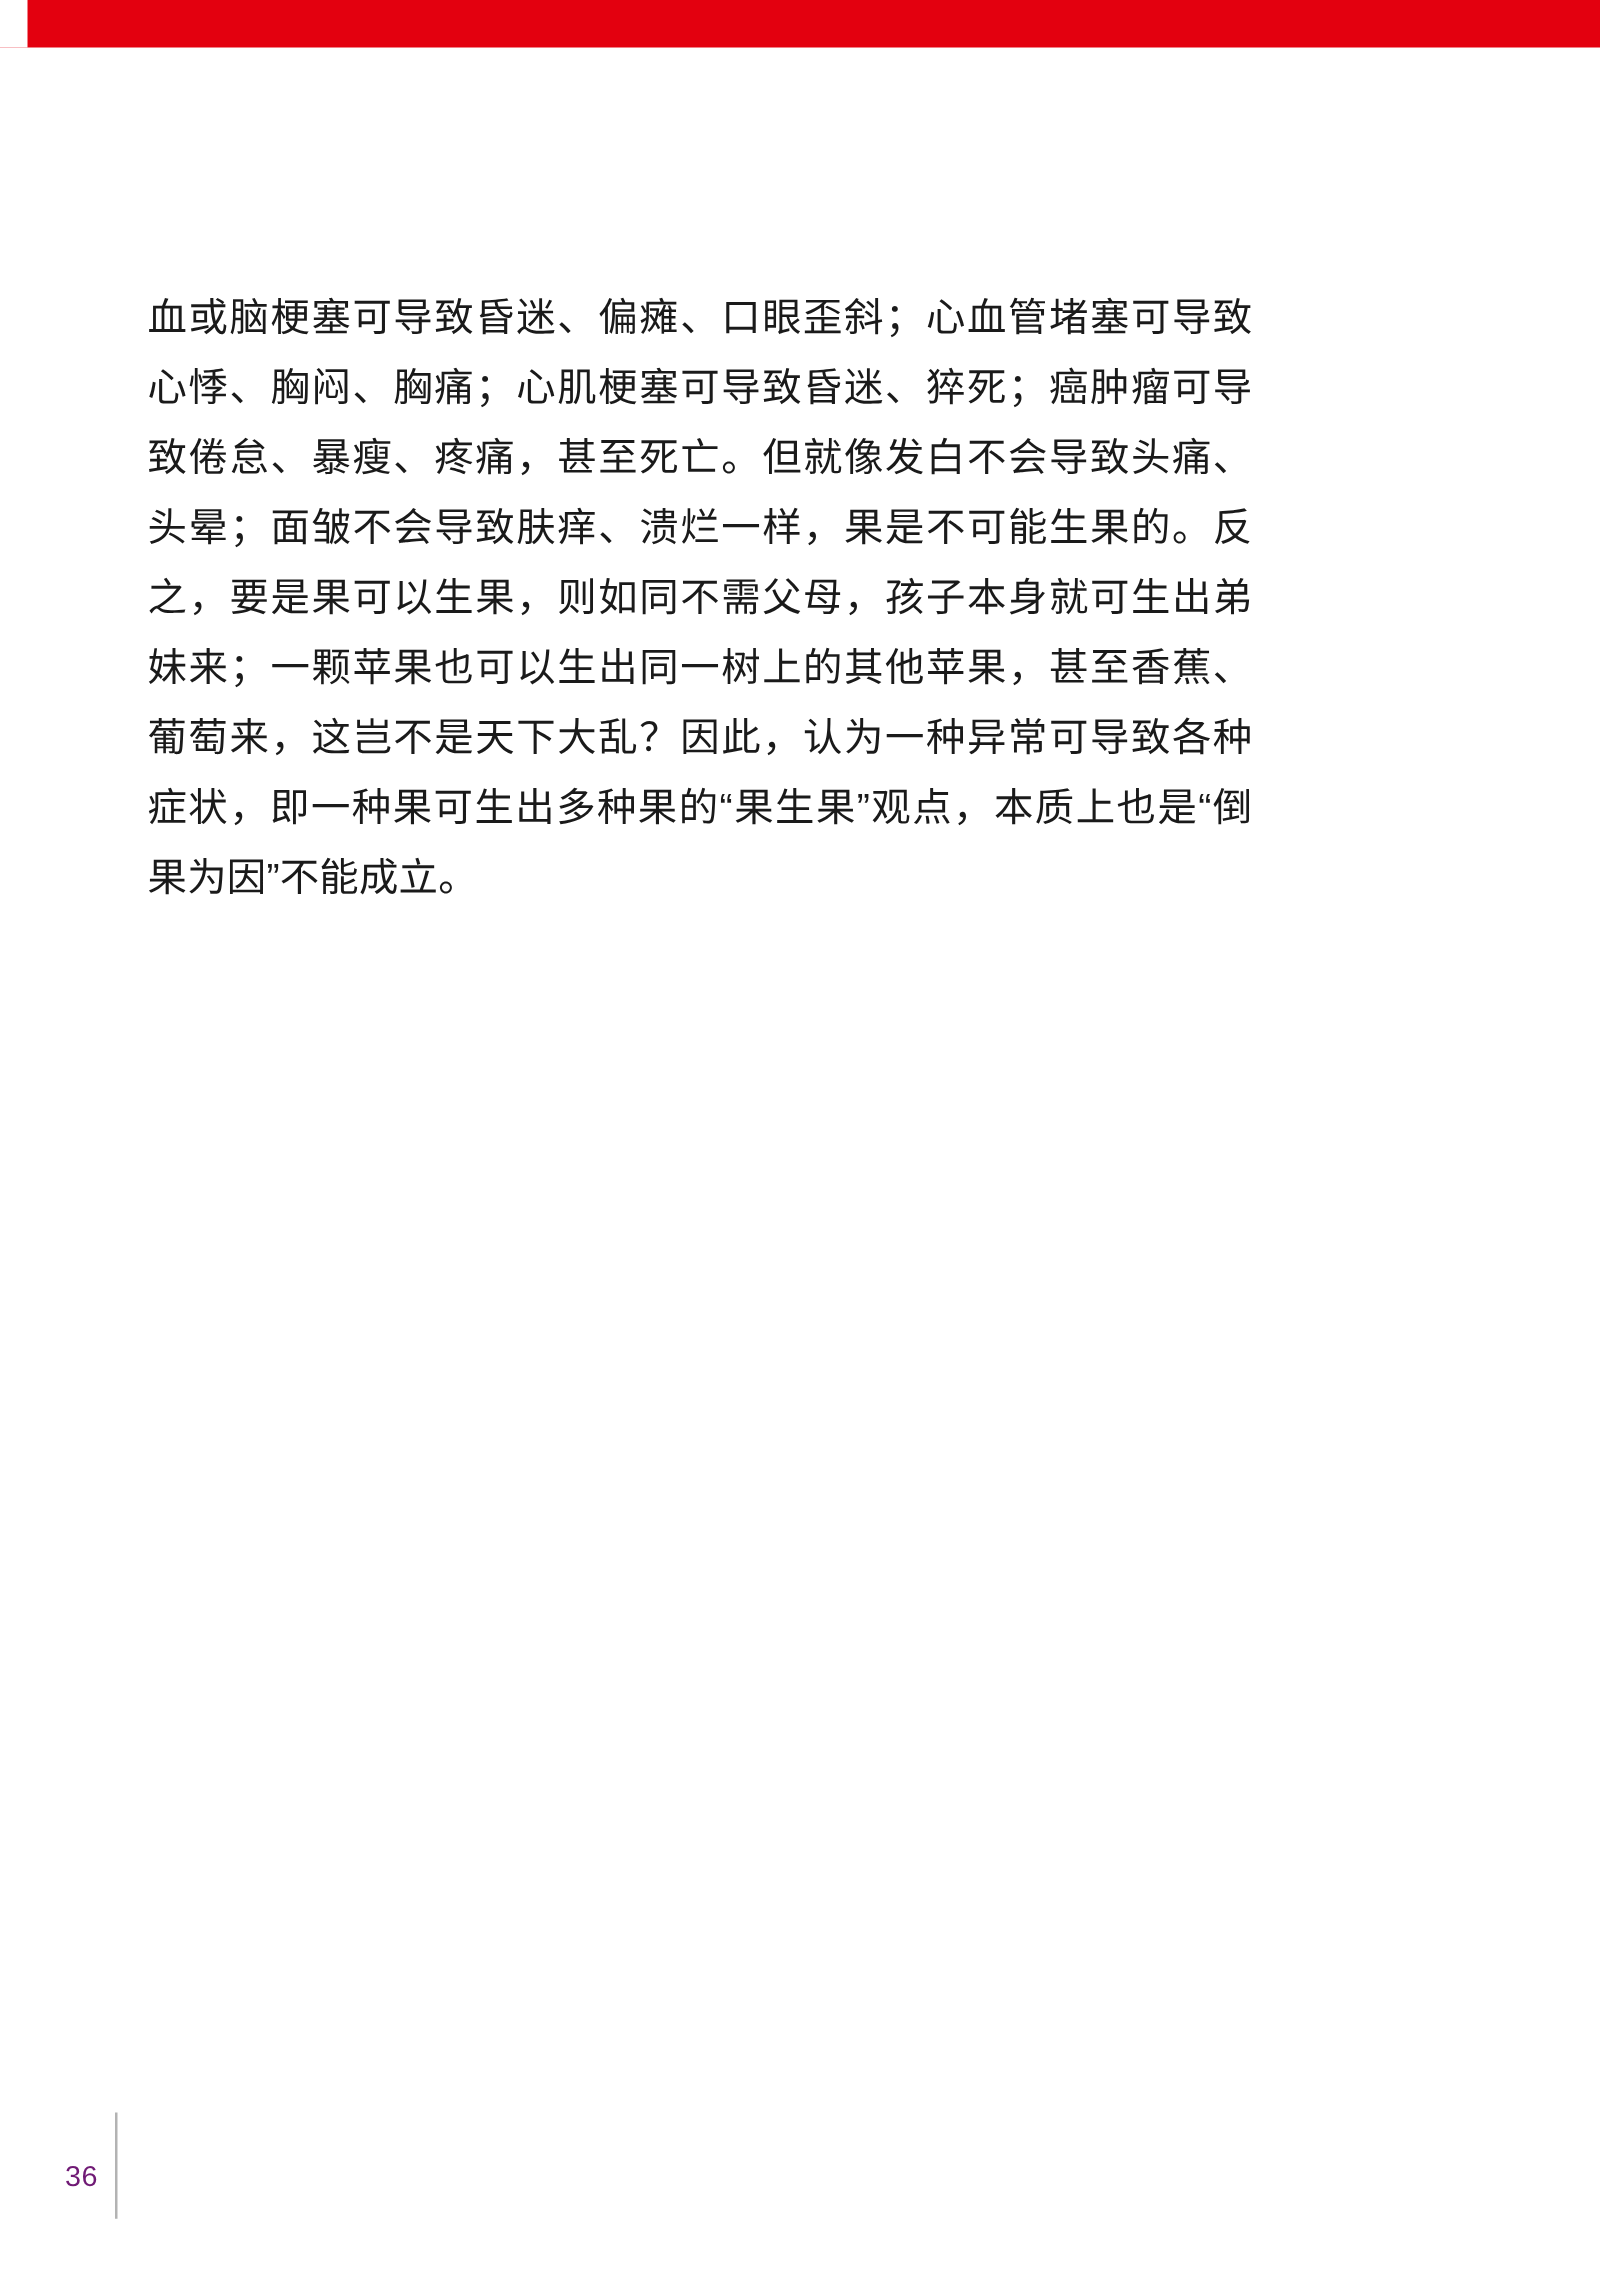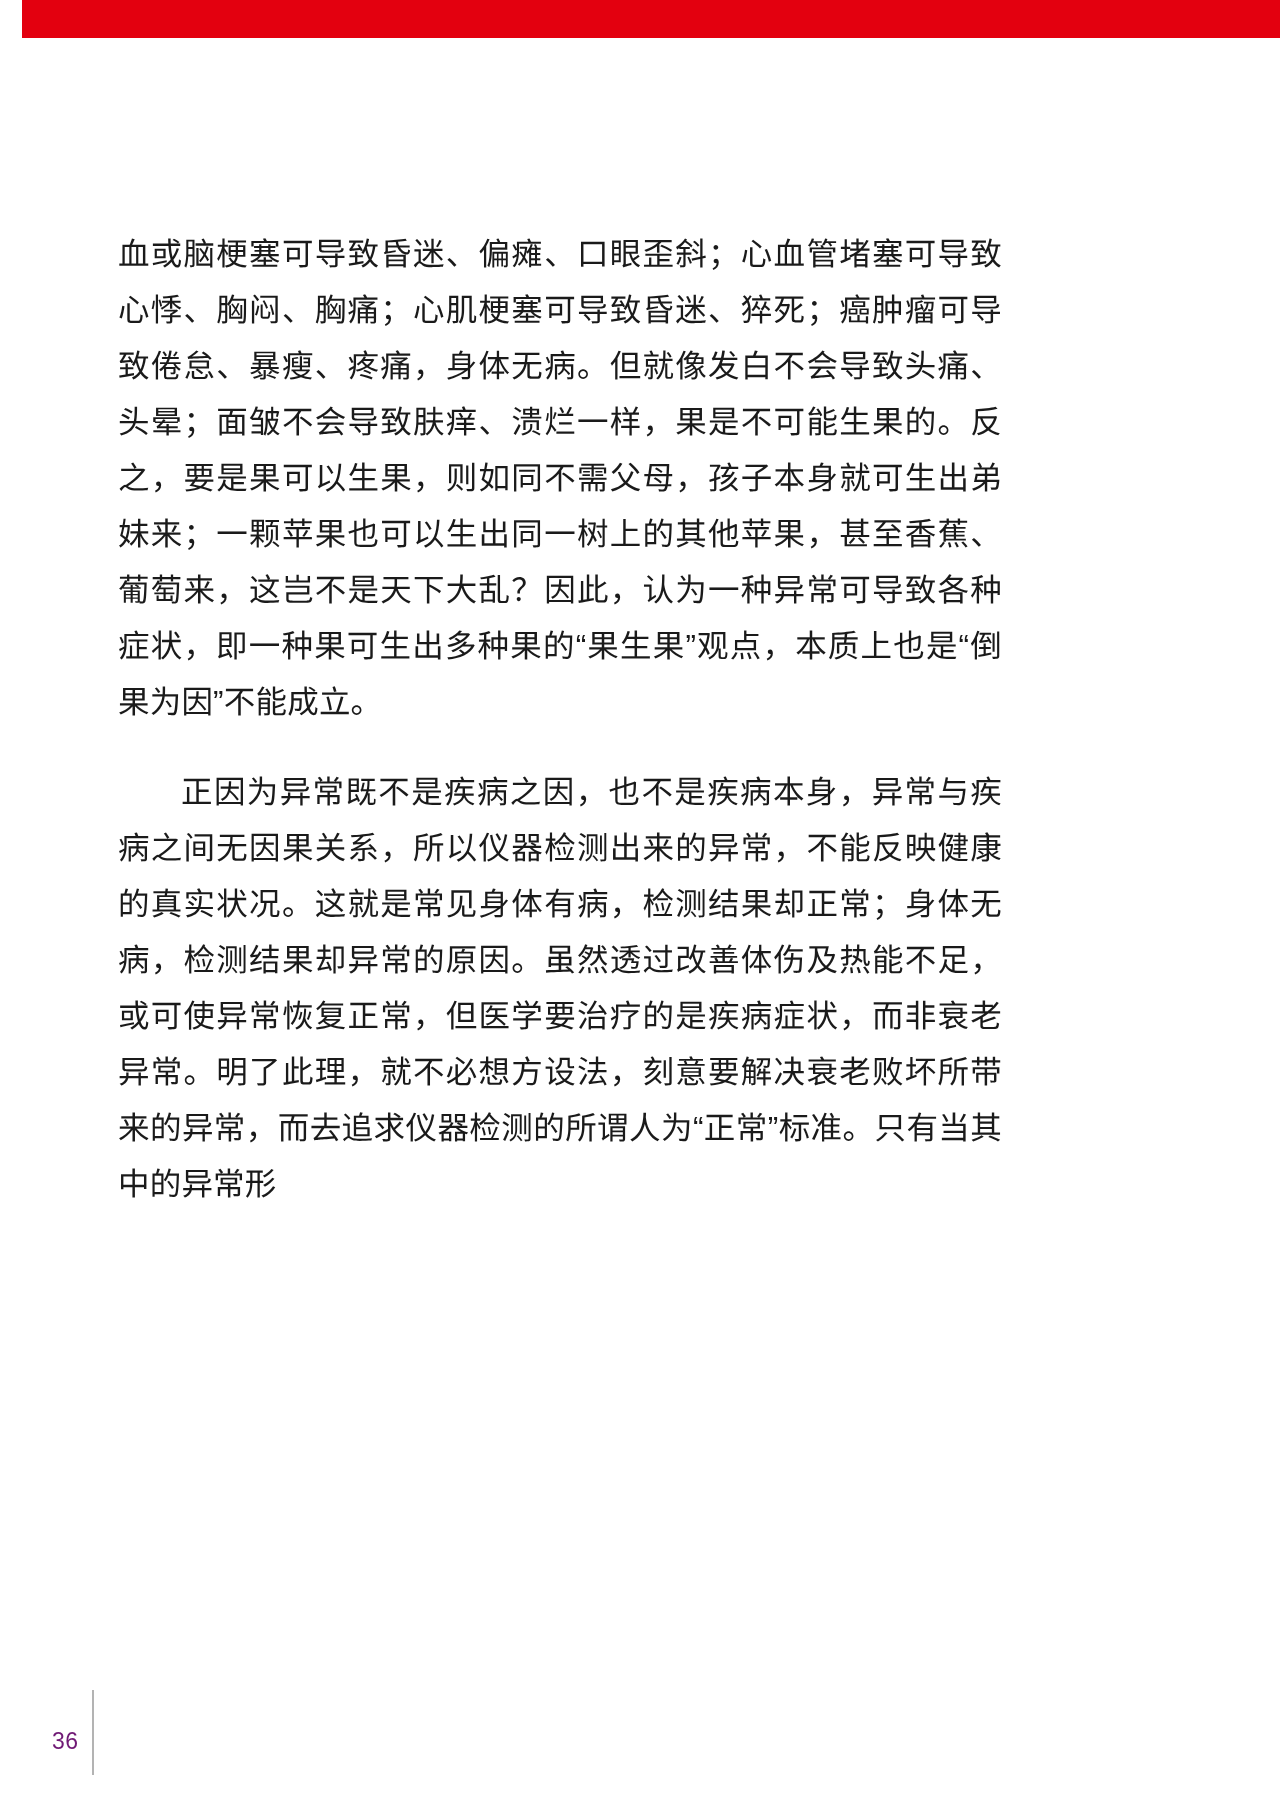--- a/index.html
+++ b/index.html
@@ -81,20 +81,19 @@
 </head>
 <body>
 
 <div class="page">
 
   <div class="top-band">
     <div class="top-band-notch"></div>
   </div>
 
   <div class="content">
-    <p class="para">血或脑梗塞可导致昏迷、偏瘫、口眼歪斜；心血管堵塞可导致心悸、胸闷、胸痛；心肌梗塞可导致昏迷、猝死；癌肿瘤可导致倦怠、暴瘦、疼痛，身体无病。但就像发白不会导致头痛、头晕；面皱不会导致肤痒、溃烂一样，果是不可能生果的。反之，要是果可以生果，则如同不需父母，孩子本身就可生出弟妹来；一颗苹果也可以生出同一树上的其他苹果，甚至香蕉、葡萄来，这岂不是天下大乱？因此，认为一种异常可导致各种症状，即一种果可生出多种果的“果生果”观点，本质上也是“倒果为因”不能成立。</p>
-    <p class="para indent">正因为异常既不是疾病之因，也不是疾病本身，异常与疾病之间无因果关系，所以仪器检测出来的异常，不能反映健康的真实状况。这就是常见身体有病，检测结果却正常；身体无病，检测结果却异常的原因。虽然透过改善体伤及热能不足，或可使异常恢复正常，但医学要治疗的是疾病症状，而非衰老异常。明了此理，就不必想方设法，刻意要解决衰老败坏所带来的异常，而去追求仪器检测的所谓人为“正常”标准。只有当其中的异常形</p>
+    <p class="para">血或脑梗塞可导致昏迷、偏瘫、口眼歪斜；心血管堵塞可导致心悸、胸闷、胸痛；心肌梗塞可导致昏迷、猝死；癌肿瘤可导致倦怠、暴瘦、疼痛，甚至死亡。但就像发白不会导致头痛、头晕；面皱不会导致肤痒、溃烂一样，果是不可能生果的。反之，要是果可以生果，则如同不需父母，孩子本身就可生出弟妹来；一颗苹果也可以生出同一树上的其他苹果，甚至香蕉、葡萄来，这岂不是天下大乱？因此，认为一种异常可导致各种症状，即一种果可生出多种果的“果生果”观点，本质上也是“倒果为因”不能成立。</p>
   </div>
 
   <div class="page-number-rule"></div>
   <div class="page-number">36</div>
 
 </div>
 
 </body></html>

